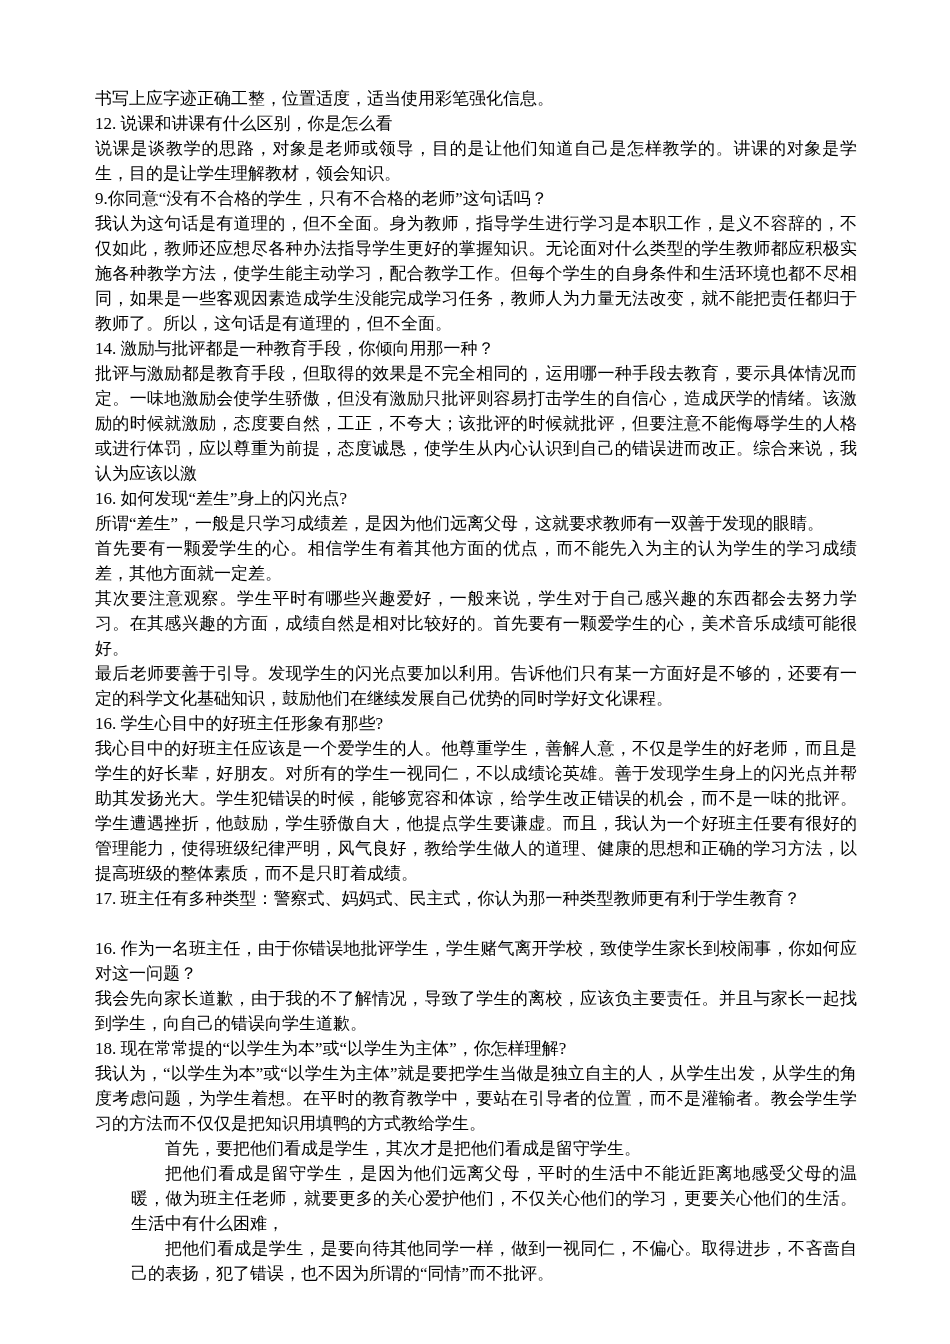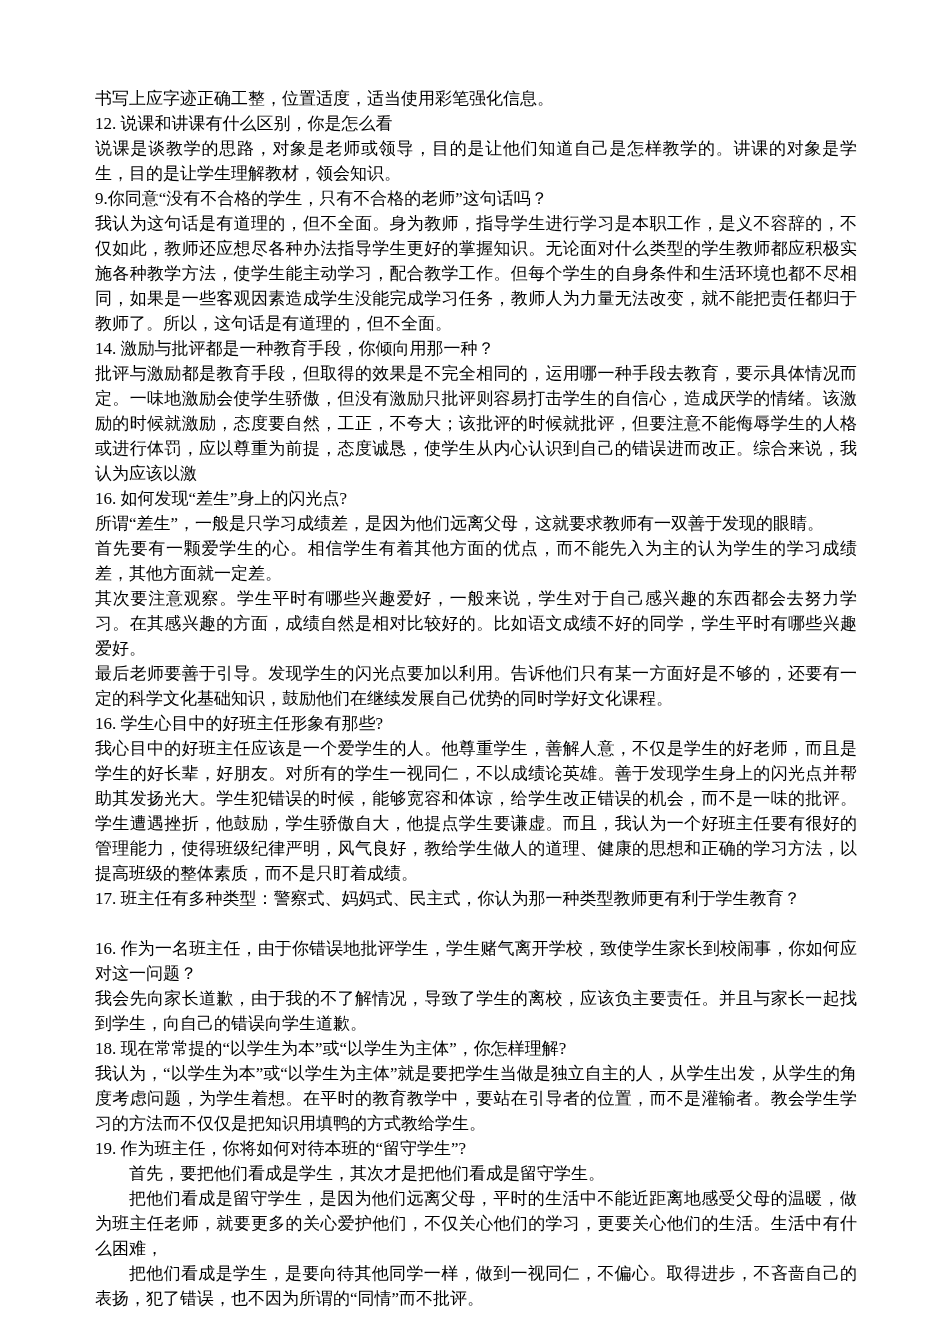--- a/index.html
+++ b/index.html
@@ -27,48 +27,48 @@
   }
   .content p {
     margin: 0;
     padding: 0;
   }
   .content p.blank {
     height: 25px;
   }
   .content p.indent {
     text-indent: 2em;
+    margin-left: 36px;
   }
   .content b {
     font-weight: normal;
   }
 </style>
 </head>
 <body>
 
 <div class="page">
   <div class="content" id="doc-content">
       <p>书写上应字迹正确工整，位置适度，适当使用彩笔强化信息。</p>
       <p><b>12.</b> 说课和讲课有什么区别，你是怎么看</p>
       <p>说课是谈教学的思路，对象是老师或领导，目的是让他们知道自己是怎样教学的。讲课的对象是学生，目的是让学生理解教材，领会知识。</p>
       <p><b>9.</b>你同意“没有不合格的学生，只有不合格的老师”这句话吗？</p>
       <p>我认为这句话是有道理的，但不全面。身为教师，指导学生进行学习是本职工作，是义不容辞的，不仅如此，教师还应想尽各种办法指导学生更好的掌握知识。无论面对什么类型的学生教师都应积极实施各种教学方法，使学生能主动学习，配合教学工作。但每个学生的自身条件和生活环境也都不尽相同，如果是一些客观因素造成学生没能完成学习任务，教师人为力量无法改变，就不能把责任都归于教师了。所以，这句话是有道理的，但不全面。</p>
       <p><b>14.</b> 激励与批评都是一种教育手段，你倾向用那一种？</p>
       <p>批评与激励都是教育手段，但取得的效果是不完全相同的，运用哪一种手段去教育，要示具体情况而定。一味地激励会使学生骄傲，但没有激励只批评则容易打击学生的自信心，造成厌学的情绪。该激励的时候就激励，态度要自然，工正，不夸大；该批评的时候就批评，但要注意不能侮辱学生的人格或进行体罚，应以尊重为前提，态度诚恳，使学生从内心认识到自己的错误进而改正。综合来说，我认为应该以激</p>
       <p><b>16.</b> 如何发现“差生”身上的闪光点?</p>
       <p>所谓“差生”，一般是只学习成绩差，是因为他们远离父母，这就要求教师有一双善于发现的眼睛。</p>
       <p>首先要有一颗爱学生的心。相信学生有着其他方面的优点，而不能先入为主的认为学生的学习成绩差，其他方面就一定差。</p>
-      <p>其次要注意观察。学生平时有哪些兴趣爱好，一般来说，学生对于自己感兴趣的东西都会去努力学习。在其感兴趣的方面，成绩自然是相对比较好的。比如语文成绩不好的同学，学生平时有哪些兴趣爱好。</p>
+      <p>其次要注意观察。学生平时有哪些兴趣爱好，一般来说，学生对于自己感兴趣的东西都会去努力学习。在其感兴趣的方面，成绩自然是相对比较好的。首先要有一颗爱学生的心，美术音乐成绩可能很好。</p>
       <p>最后老师要善于引导。发现学生的闪光点要加以利用。告诉他们只有某一方面好是不够的，还要有一定的科学文化基础知识，鼓励他们在继续发展自己优势的同时学好文化课程。</p>
       <p><b>16.</b> 学生心目中的好班主任形象有那些?</p>
       <p>我心目中的好班主任应该是一个爱学生的人。他尊重学生，善解人意，不仅是学生的好老师，而且是学生的好长辈，好朋友。对所有的学生一视同仁，不以成绩论英雄。善于发现学生身上的闪光点并帮助其发扬光大。学生犯错误的时候，能够宽容和体谅，给学生改正错误的机会，而不是一味的批评。学生遭遇挫折，他鼓励，学生骄傲自大，他提点学生要谦虚。而且，我认为一个好班主任要有很好的管理能力，使得班级纪律严明，风气良好，教给学生做人的道理、健康的思想和正确的学习方法，以提高班级的整体素质，而不是只盯着成绩。</p>
       <p><b>17.</b> 班主任有多种类型：警察式、妈妈式、民主式，你认为那一种类型教师更有利于学生教育？</p>
       <p class="blank"></p>
       <p><b>16.</b> 作为一名班主任，由于你错误地批评学生，学生赌气离开学校，致使学生家长到校闹事，你如何应对这一问题？</p>
       <p>我会先向家长道歉，由于我的不了解情况，导致了学生的离校，应该负主要责任。并且与家长一起找到学生，向自己的错误向学生道歉。</p>
       <p><b>18.</b> 现在常常提的“以学生为本”或“以学生为主体”，你怎样理解?</p>
       <p>我认为，“以学生为本”或“以学生为主体”就是要把学生当做是独立自主的人，从学生出发，从学生的角度考虑问题，为学生着想。在平时的教育教学中，要站在引导者的位置，而不是灌输者。教会学生学习的方法而不仅仅是把知识用填鸭的方式教给学生。</p>
-      <p><b>19.</b> 作为班主任，你将如何对待本班的“留守学生”?</p>
       <p class="indent">首先，要把他们看成是学生，其次才是把他们看成是留守学生。</p>
       <p class="indent">把他们看成是留守学生，是因为他们远离父母，平时的生活中不能近距离地感受父母的温暖，做为班主任老师，就要更多的关心爱护他们，不仅关心他们的学习，更要关心他们的生活。生活中有什么困难，</p>
       <p class="indent">把他们看成是学生，是要向待其他同学一样，做到一视同仁，不偏心。取得进步，不吝啬自己的表扬，犯了错误，也不因为所谓的“同情”而不批评。</p>
     </div>
 </div>
 
 </body></html>

